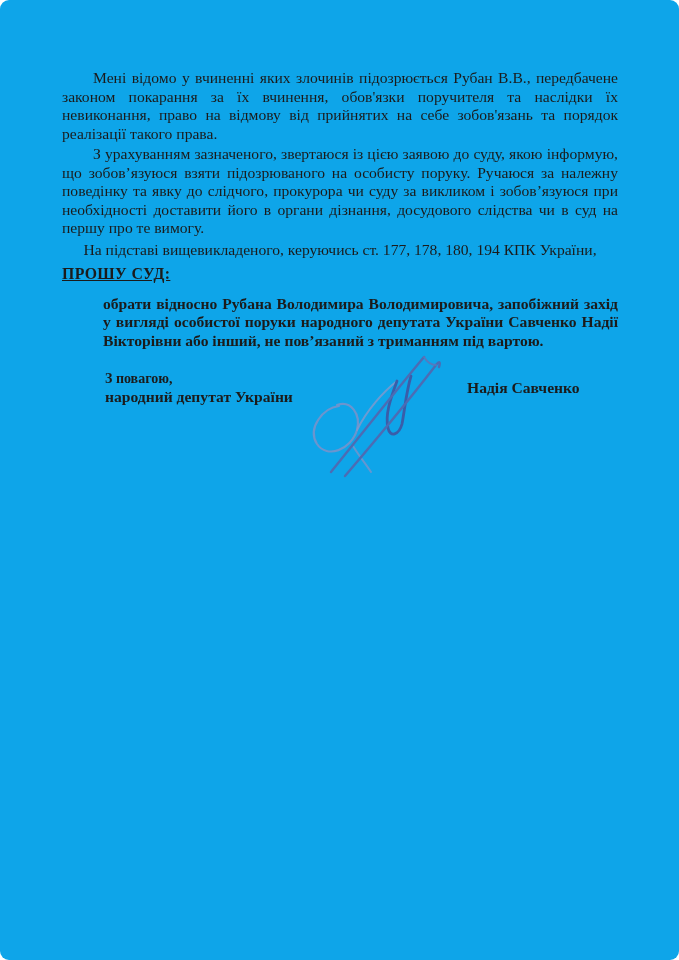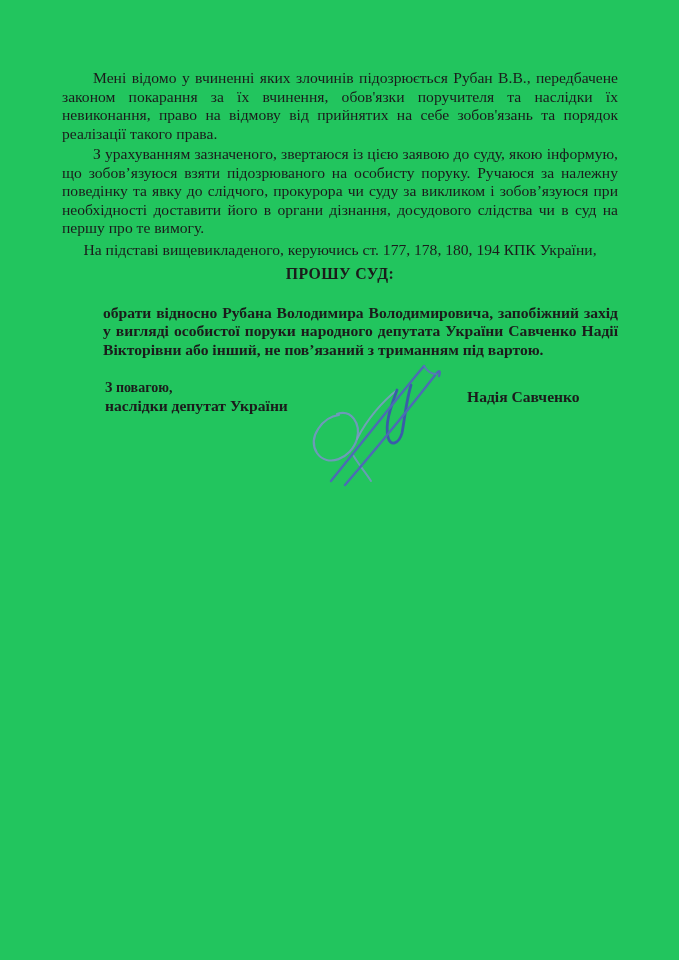--- a/index.html
+++ b/index.html
@@ -11,21 +11,22 @@
     width: 679px;
     height: 960px;
     position: relative;
     overflow: hidden;
     font-family: "Liberation Serif", "DejaVu Serif", serif;
     color: #1b1b1b;
   }
   .page {
     position: absolute;
     inset: 0;
-    background: #22c55e;
+    background: #0ea5e9;
+    border-radius: 9px;
   }
   .content {
     position: absolute;
     left: 62px;
     top: 69px;
     width: 556px;
   }
   .body-text {
     margin: 0 0 2px 0;
     font-size: 15.6px;
@@ -33,26 +34,26 @@
     text-align: justify;
     text-indent: 31px;
   }
   .centered-line {
     margin: 3px 0 0 0;
     font-size: 15.6px;
     line-height: 18.5px;
     text-align: center;
   }
   .request-heading {
-    margin: 6px 0 20px 0;
+    margin: 6px 0 11px 0;
     font-size: 15.8px;
     line-height: 18.5px;
-    text-align: center;
     font-weight: bold;
     letter-spacing: 0.4px;
+    text-decoration: underline;
   }
   .request-body {
     margin: 0 0 0 41px;
     font-size: 15.6px;
     line-height: 18.5px;
     text-align: justify;
     font-weight: bold;
   }
   .sign-area {
     position: relative;
@@ -105,21 +106,21 @@
     <p class="body-text">З урахуванням зазначеного, звертаюся із цією заявою до суду, якою інформую, що зобов’язуюся взяти підозрюваного на особисту поруку. Ручаюся за належну поведінку та явку до слідчого, прокурора чи суду за викликом і зобов’язуюся при необхідності доставити його в органи дізнання, досудового слідства чи в суд на першу про те вимогу.</p>
 
     <p class="centered-line">На підставі вищевикладеного, керуючись ст. 177, 178, 180, 194 КПК України,</p>
 
     <p class="request-heading">ПРОШУ СУД:</p>
 
     <p class="request-body">обрати відносно Рубана Володимира Володимировича, запобіжний захід у вигляді особистої поруки народного депутата України Савченко Надії Вікторівни або інший, не пов’язаний з триманням під вартою.</p>
 
     <div class="sign-area">
       <p class="sign-closing">З повагою,</p>
-      <p class="sign-title">наслідки депутат України</p>
+      <p class="sign-title">народний депутат України</p>
 
       <svg class="signature-svg" viewBox="0 0 176 146" xmlns="http://www.w3.org/2000/svg">
 
         <path d="M52,58 C36,60 20,80 30,96 C40,111 64,102 70,82 C74,66 64,52 50,57" fill="none" stroke="#7b92c9" stroke-width="2.2" stroke-linecap="round" opacity="0.85"></path>
 
         <path d="M66,98 C72,108 79,116 84,124" fill="none" stroke="#7b92c9" stroke-width="2" stroke-linecap="round" opacity="0.8"></path>
 
         <path d="M70,82 C80,62 96,44 110,33" fill="none" stroke="#8499cc" stroke-width="2" stroke-linecap="round" opacity="0.8"></path>
 
         <path d="M110,33 C103,52 98,67 101,80 C103,90 112,87 115,76 C118,60 119,45 124,28" fill="none" stroke="#3a5da9" stroke-width="2.8" stroke-linecap="round"></path>

